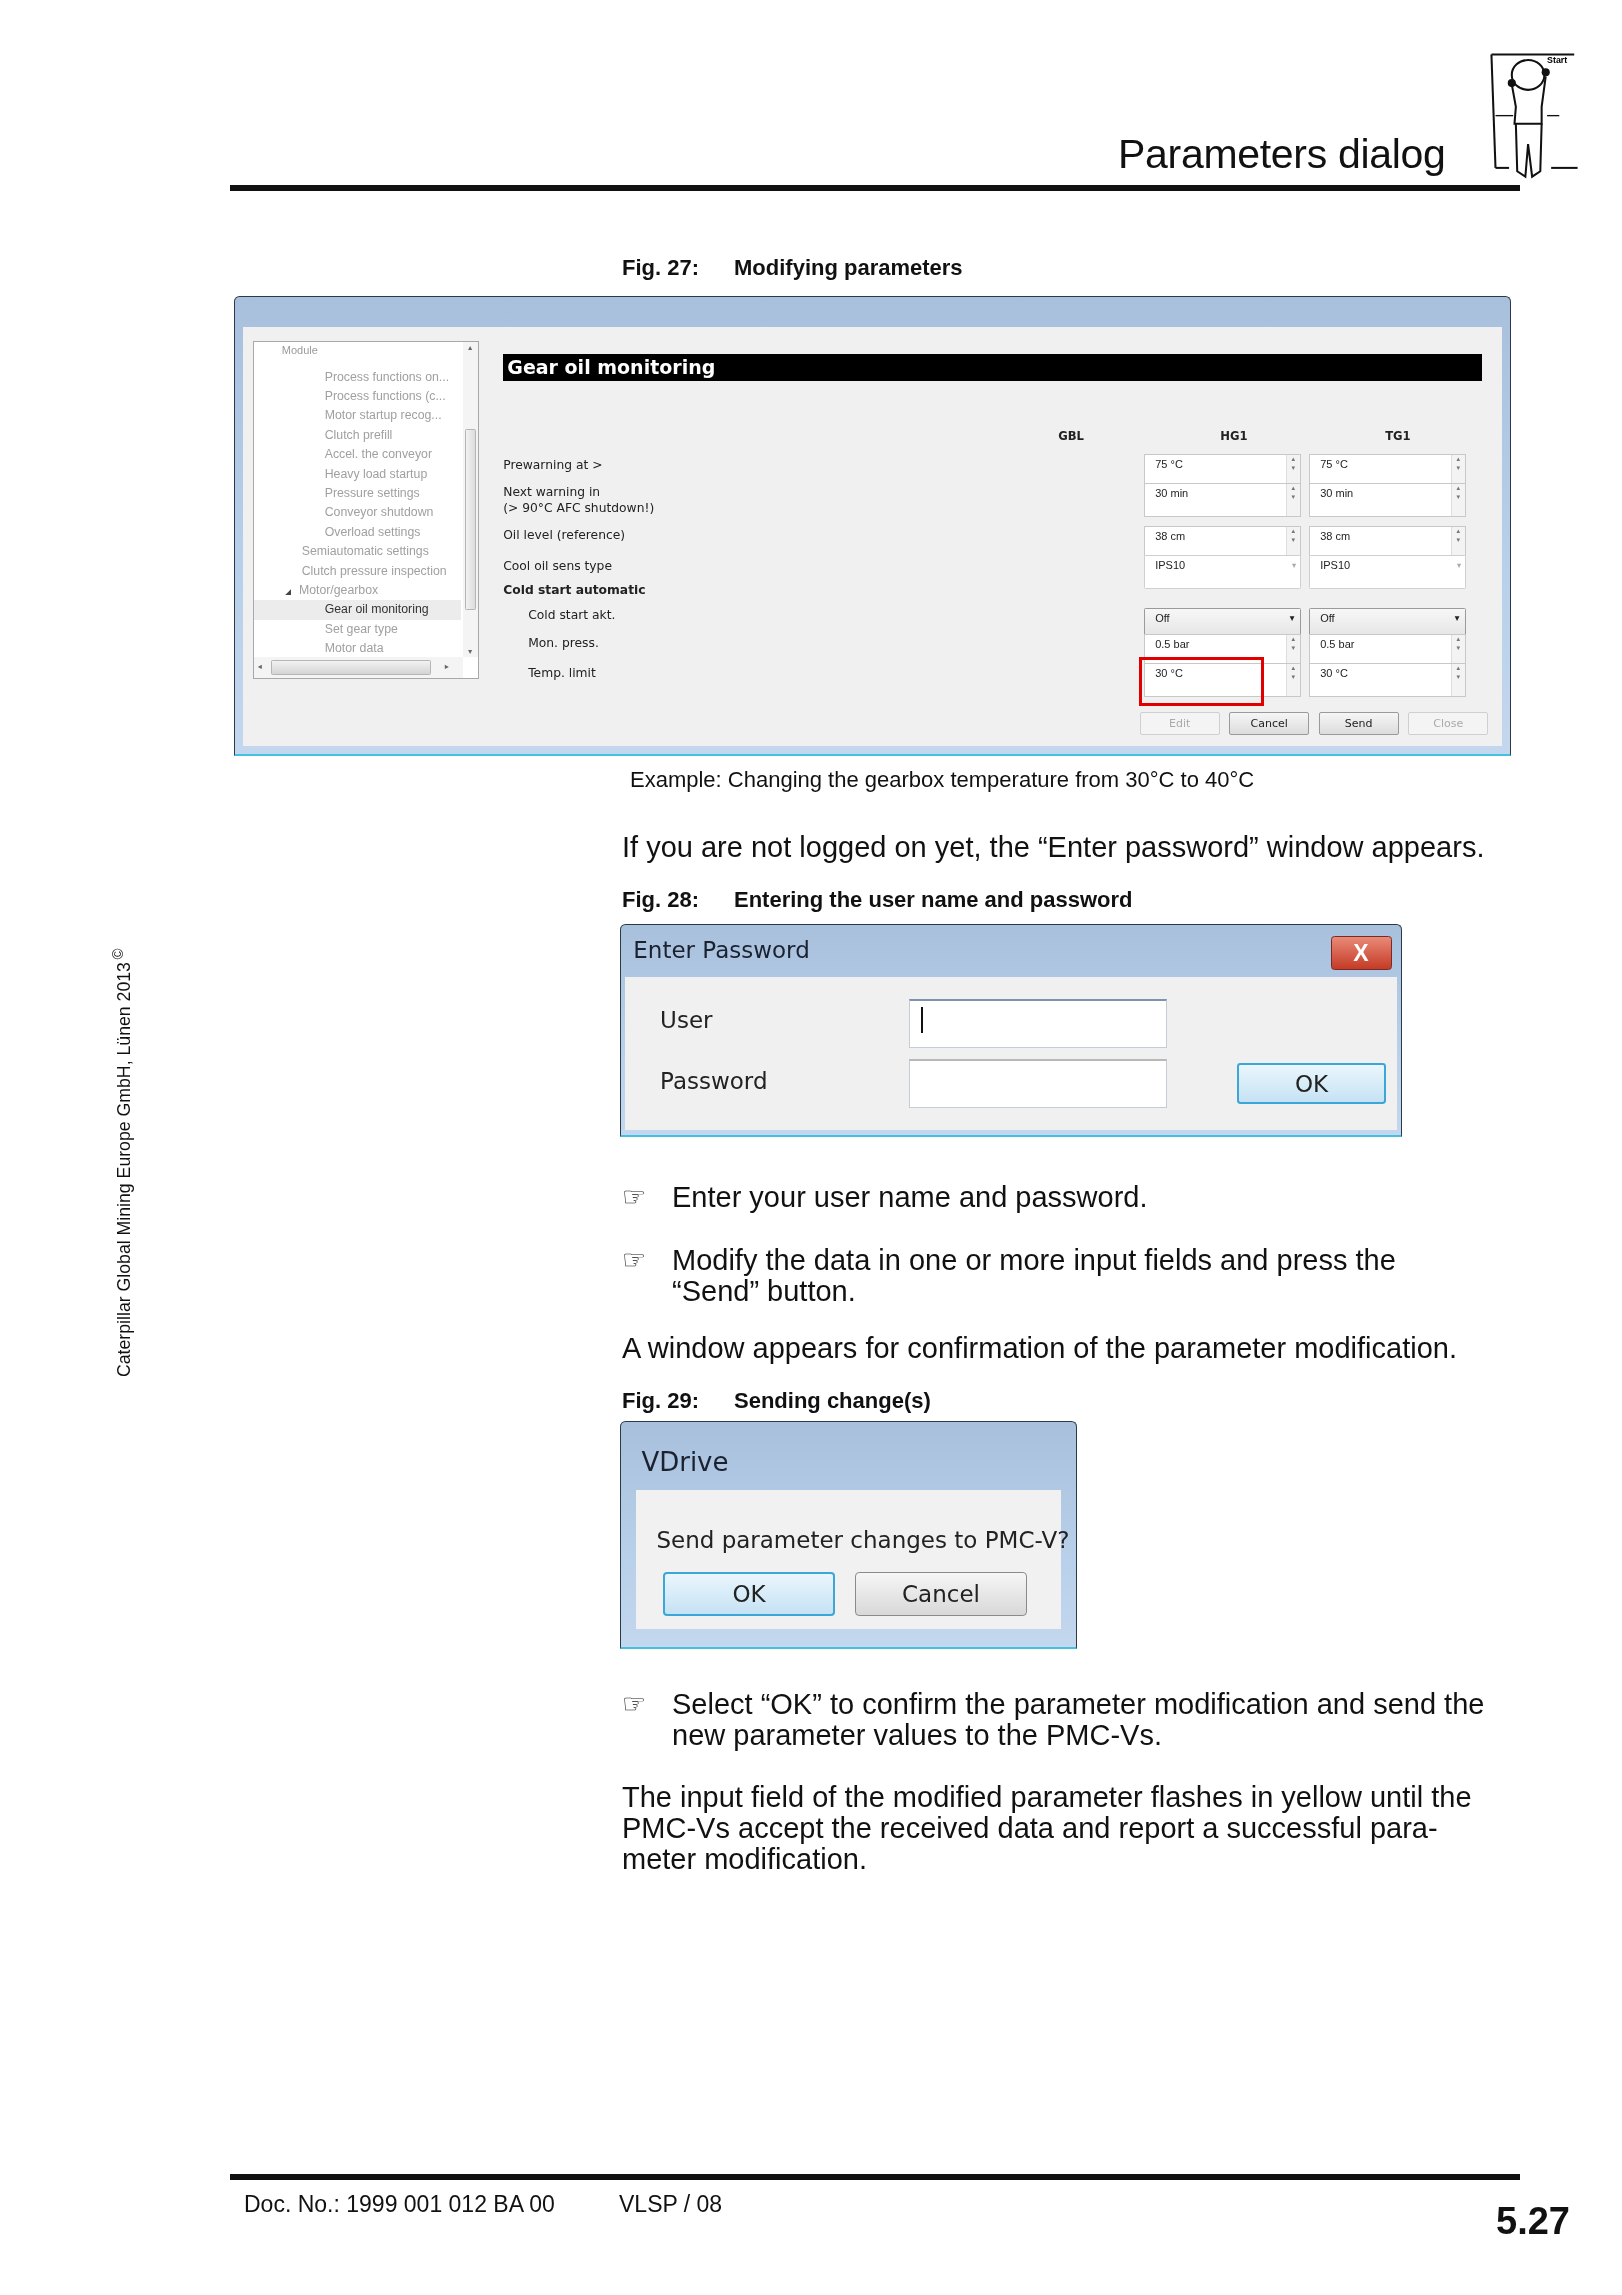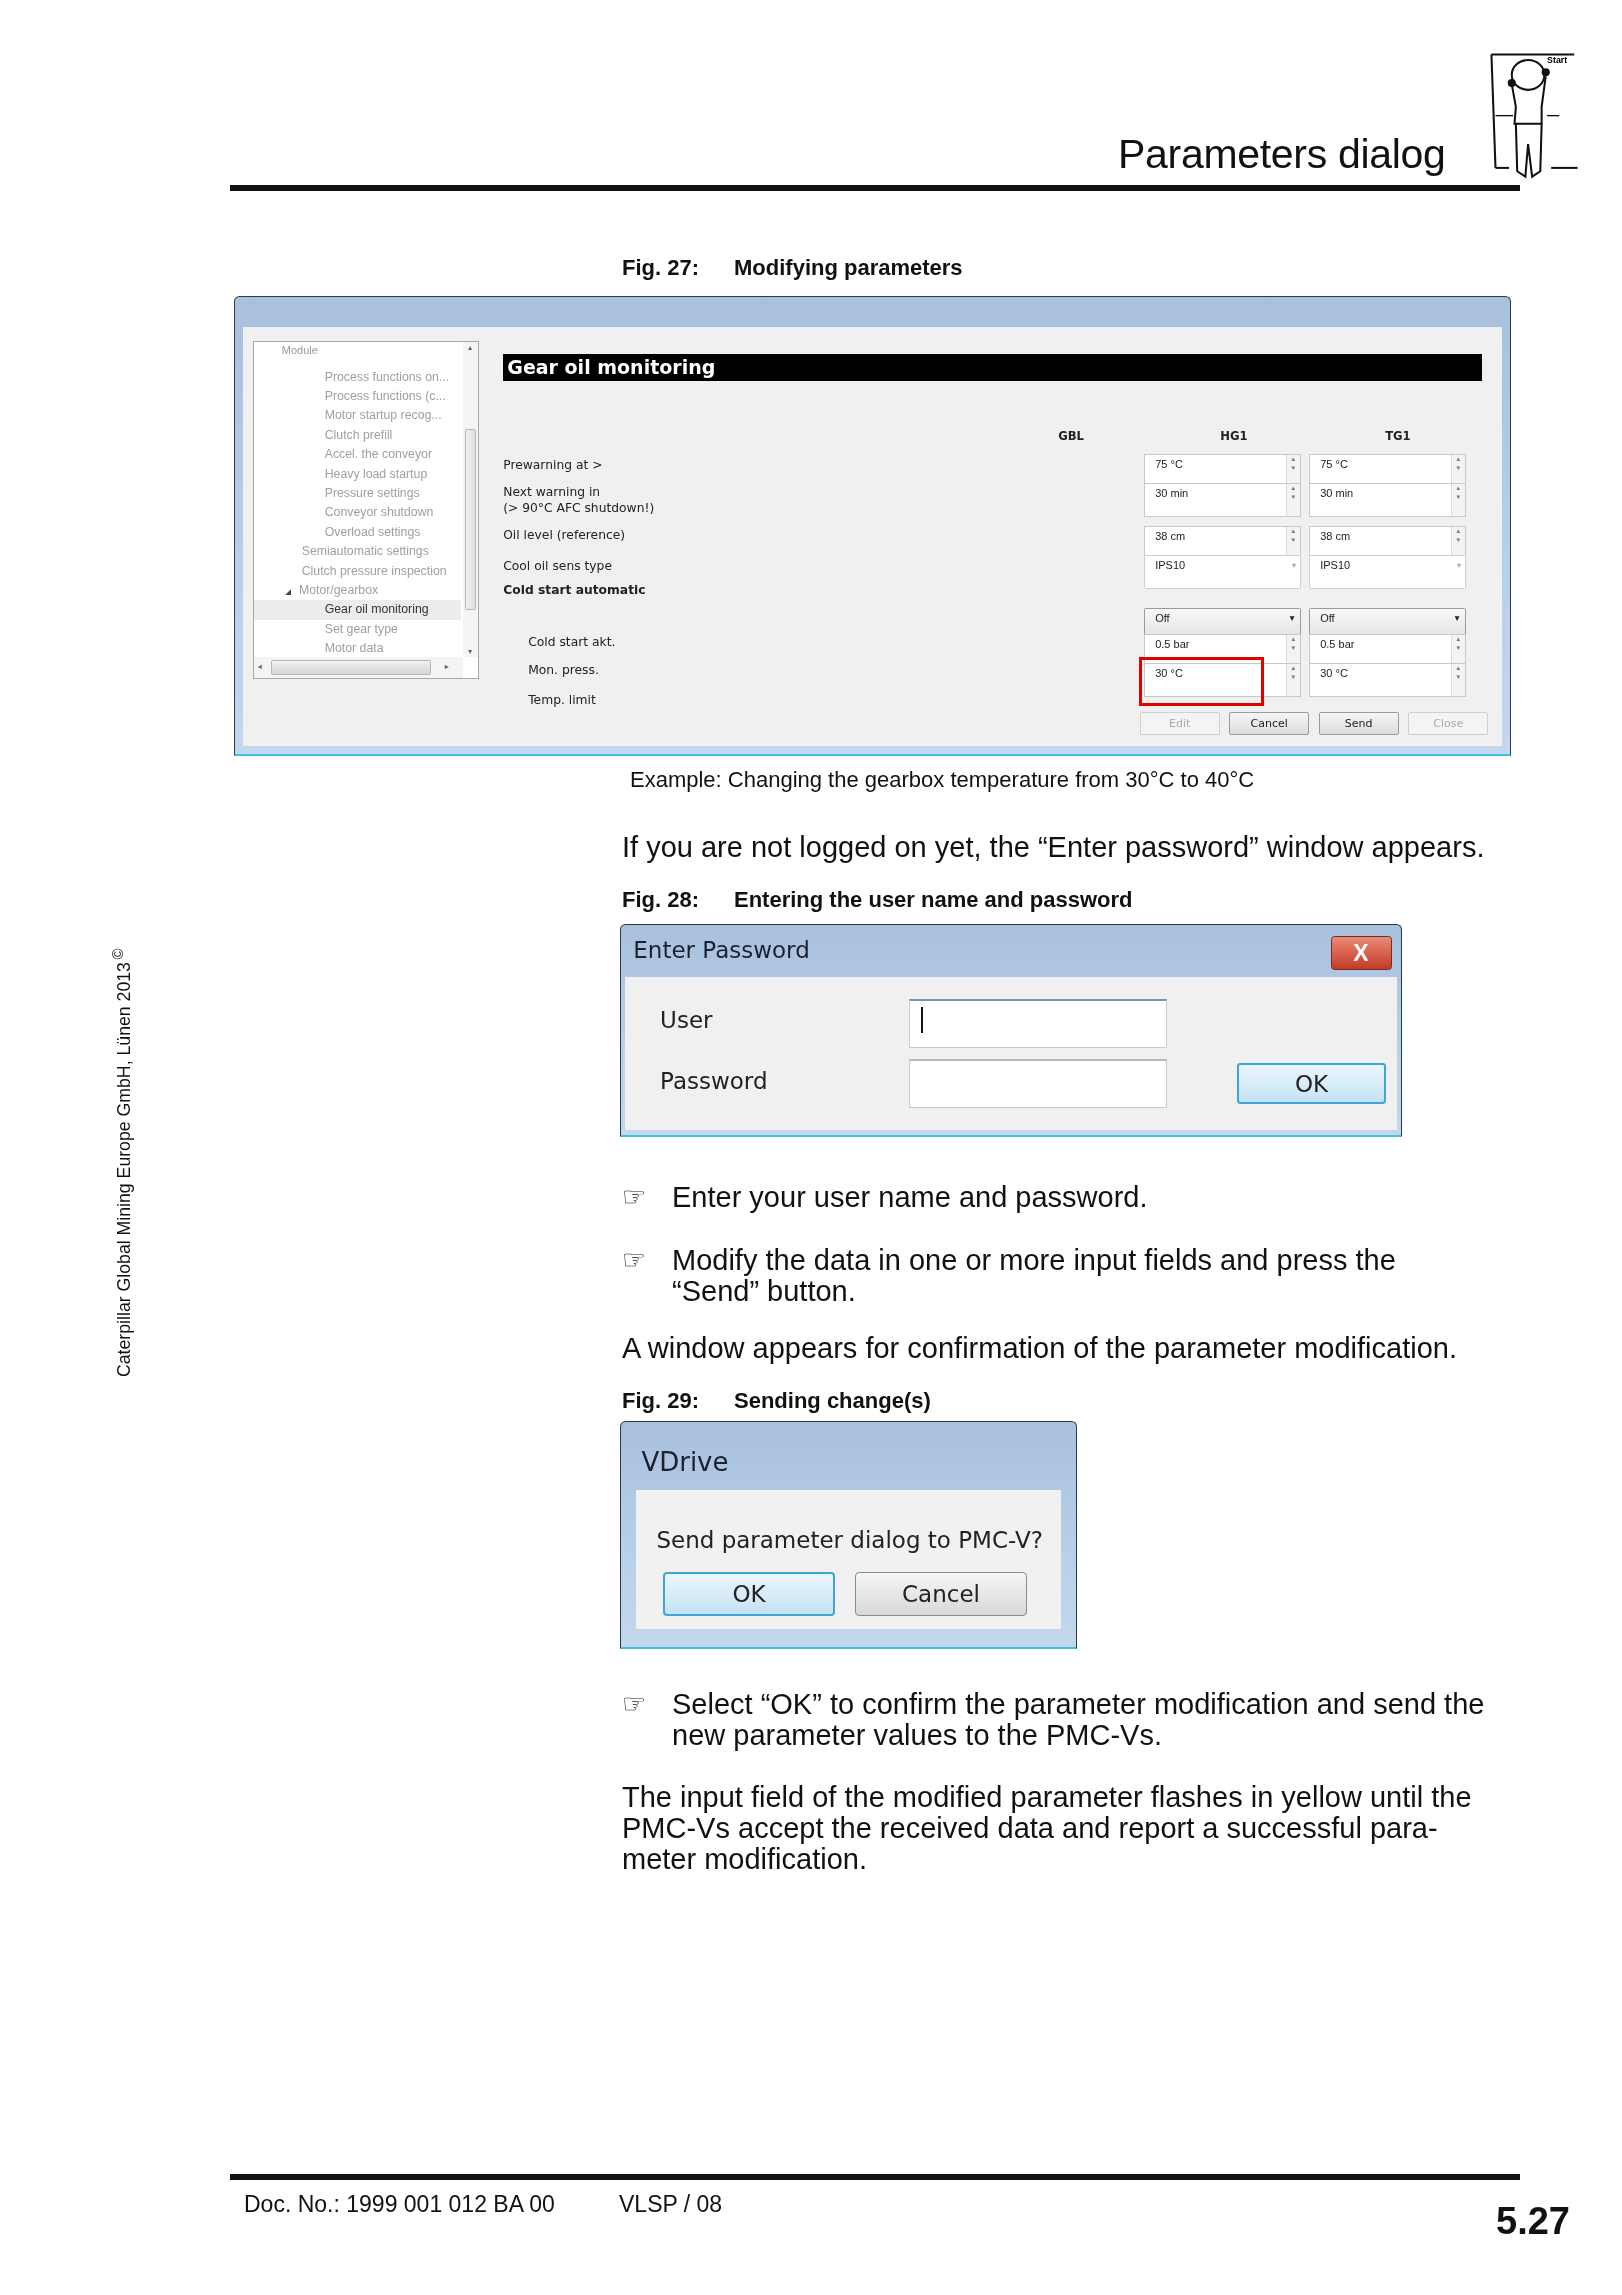--- a/index.html
+++ b/index.html
@@ -63,21 +63,21 @@
   .tree .hscroll .thumb { position:absolute; left:17.7px; width:158px; top:2.7px; height:13.6px;
            border:0.7px solid #b5b5b5; background:linear-gradient(#f2f2f2,#d4d4d4); border-radius:1.4px; }
   .tree .hscroll .arr { position:absolute; top:3.4px; font-size:8.2px; color:#666; }
 
   .section-title { position:absolute; left:260px; top:27px; width:979px; height:27px;
                    background:#000; color:#fff; font-family:"DejaVu Sans", sans-serif;
                    font-weight:bold; font-size:19px; line-height:27px; padding-left:4.1px; box-sizing:border-box; }
   .col-head { position:absolute; top:102px; font-weight:bold; font-size:11.6px; font-family:"DejaVu Sans", sans-serif; color:#222; }
   .plabel { position:absolute; left:260px; font-size:12.3px; font-family:"DejaVu Sans", sans-serif; color:#222; white-space:nowrap; line-height:15.7px; }
   .plabel.bold { font-weight:bold; }
-  .plabel.indent { left:285px;margin-top:27px; }
+  .plabel.indent { left:285px; }
 
   .field { position:absolute; width:157px; height:34px; background:#fff; border:0.7px solid #c8c8c8;
            box-sizing:border-box; font-size:11px; font-family:Liberation Sans, sans-serif;
            line-height:19px; padding-left:10px; color:#222; }
   .field .spin { position:absolute; right:0; top:0; width:13.6px; height:100%; border-left:0.7px solid #ddd;
                  background:#f3f3f3; font-size:6.1px; line-height:8.9px; text-align:center; color:#777; }
   .field.combo { background:linear-gradient(#f7f7f7,#e2e2e2); border-color:#9a9a9a; border-radius:1.4px; }
   .field.combo.flat { background:#fff; border-color:#cfcfcf; }
   .field .drop { position:absolute; right:4.1px; top:0; font-size:8.2px; color:#222; }
   .field.combo.flat .drop { color:#aaa; }
@@ -265,21 +265,21 @@
 
 <div class="abs body-text" style="left:622px; top:1333px;">A window appears for confirmation of the parameter modification.</div>
 
 <div class="abs fig-caption" style="left:622px; top:1388px;">
   <span class="num">Fig. 29:</span><span>Sending change(s)</span>
 </div>
 
 <div class="abs win vd win-bottom-accent">
   <div class="title-text win-title">VDrive</div>
   <div class="win-client client">
-    <div class="msg">Send parameter dialog to PMC-V?</div>
+    <div class="msg">Send parameter changes to PMC-V?</div>
     <div class="b ok">OK</div>
     <div class="b cancel">Cancel</div>
   </div>
 </div>
 
 <div class="abs step" style="left:622px; top:1689px;">
   <span class="hand">☞</span>
   <span class="txt">Select “OK” to confirm the parameter modification and send the new parameter values to the PMC-Vs.</span>
 </div>
 

